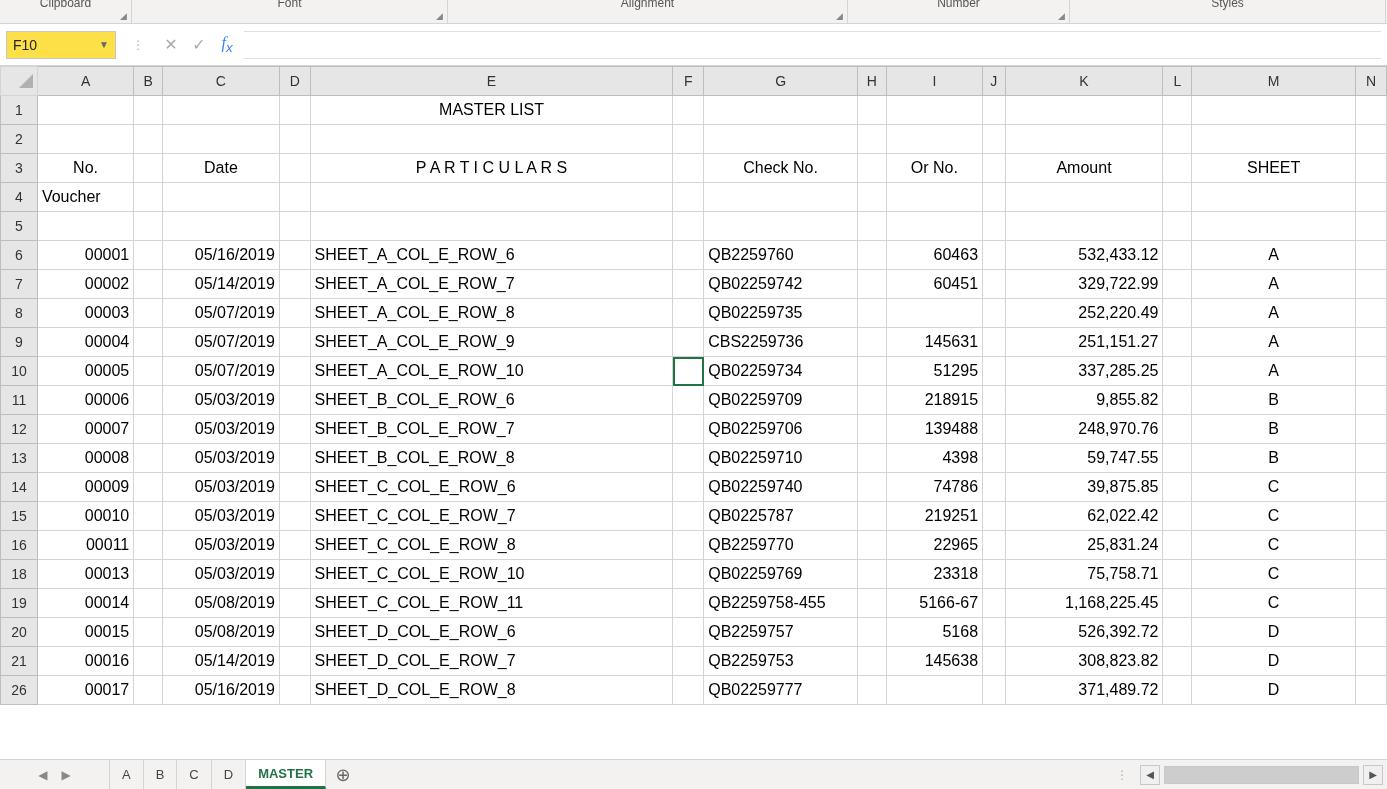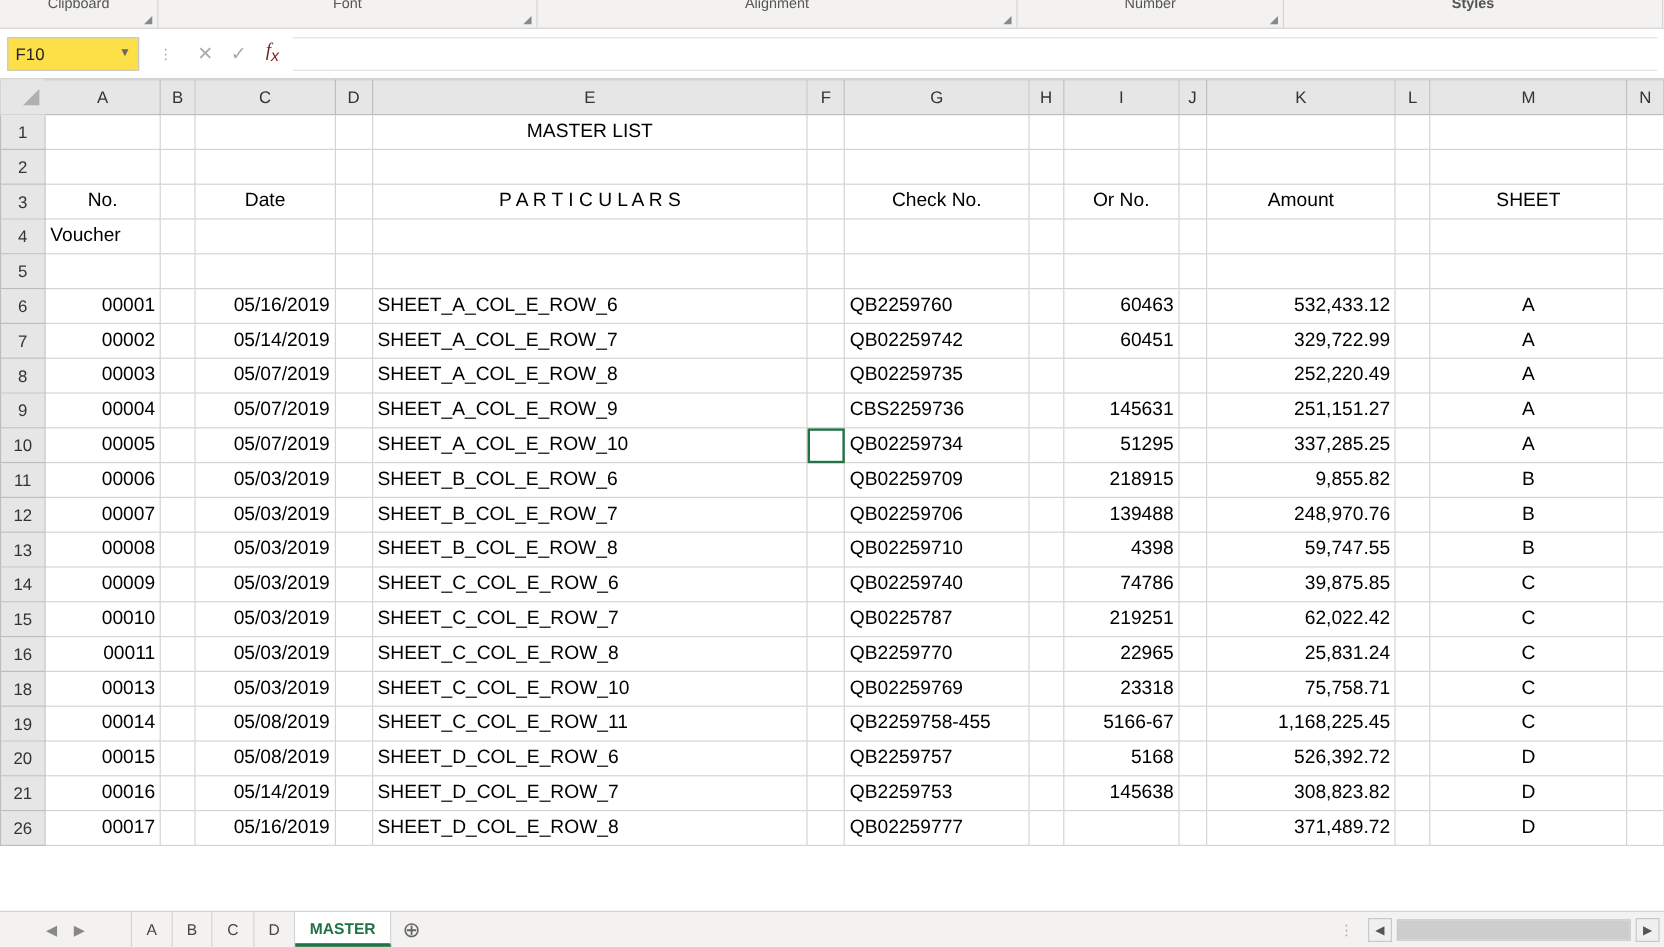--- a/index.html
+++ b/index.html
@@ -1,28 +1,28 @@
 <!DOCTYPE html>
 <html><head>
 <meta charset="utf-8">
 <style>
 * { box-sizing: border-box; margin: 0; padding: 0; font-family: "Segoe UI", Arial, sans-serif; }
 body { width: 1387px; height: 789px; background: #fff; overflow: hidden; font-size: 14px; color: #222; }
 
 .ribbon-groups { height: 24px; display: flex; border-bottom: 1px solid #d4d4d4; background: #f3f2f1; font-size: 12px; color: #555; }
 .ribbon-group { border-right: 1px solid #d4d4d4; display: flex; align-items: center; justify-content: center; position: relative; padding-bottom: 18px; }
 .ribbon-group .launcher { position: absolute; right: 4px; bottom: 2px; font-size: 9px; color: #888; }
-.rg-clipboard { width: 132px; } .rg-font { width: 316px; } .rg-align { width: 400px; } .rg-number { width: 222px; } .rg-styles { width: 316px; font-weight: bold; }
+.rg-clipboard { width: 132px; } .rg-font { width: 316px; } .rg-align { width: 400px; } .rg-number { width: 222px; } .rg-styles { width: 316px; }
 
 .formula-bar { display: flex; align-items: center; height: 42px; border-bottom: 1px solid #d4d4d4; padding: 6px 6px; gap: 8px; }
 .name-box { width: 110px; height: 28px; border: 1px solid #c8c8c8; background: #fde047; display: flex; align-items: center; justify-content: space-between; padding: 0 6px; }
 .name-box-dd { color: #666; font-size: 10px; }
 .fb-btns { display: flex; gap: 10px; color: #aaa; align-items: center; }
 .fb-btn { width: 18px; text-align: center; font-size: 16px; }
-.fx { font-style: italic; font-family: "Times New Roman", serif; font-size: 16px; color: #7f1d1d; }
+.fx { font-style: italic; font-family: "Times New Roman", serif; font-size: 16px; color: #3b82f6; }
 .formula-input { flex: 1; height: 28px; border: 1px solid #e0e0e0; border-left: none; border-right: none; padding: 2px 6px; }
 
 .grid-wrap { position: relative; height: 675px; overflow: hidden; }
 table.grid { border-collapse: collapse; table-layout: fixed; width: 1387px; }
 table.grid th, table.grid td { border: 1px solid #d4d4d4; height: 29px; padding: 0 4px; font-size: 16px; color: #000; overflow: hidden; white-space: nowrap; }
 table.grid thead th.colhdr { background: #e6e6e6; color: #333; font-weight: normal; text-align: center; font-size: 14px; height: 22px; border-color: #bdbdbd; }
 table.grid th.rowhdr { background: #e6e6e6; color: #333; font-weight: normal; text-align: center; font-size: 14px; width: 36px; border-color: #bdbdbd; }
 .corner { background: #e6e6e6; border: 1px solid #bdbdbd; }
 .corner svg { display: block; margin-left: auto; }
 

